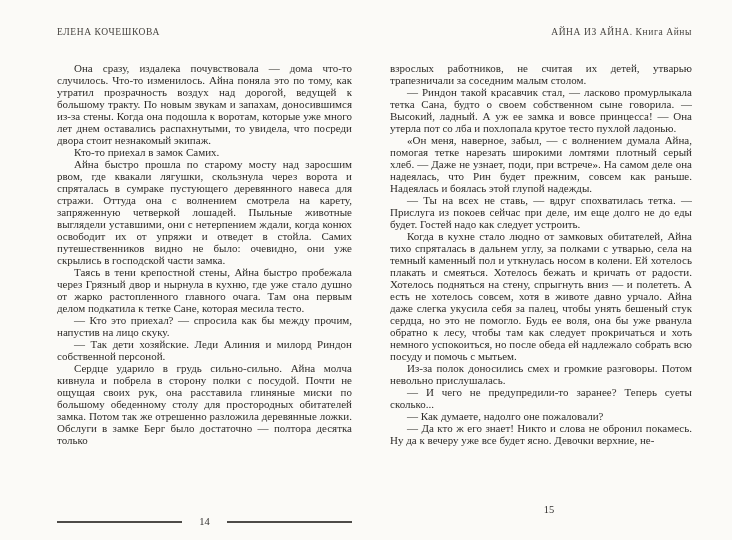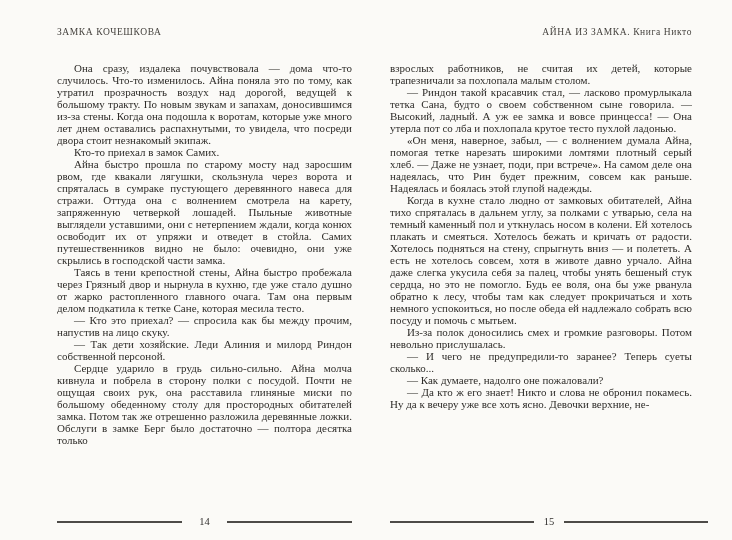--- a/index.html
+++ b/index.html
@@ -40,63 +40,64 @@
   .para { margin: 0; }
   .para.indent { text-indent: 17px; }
   .footer {
     position: absolute;
     bottom: 13px;
     display: flex;
     align-items: center;
     gap: 10px;
   }
   .page-left  .footer { left: 57px; right: 14px; gap: 17px; }
-  .page-right .footer { left: 24px; right: 24px; }
+  .page-right .footer { left: 24px; right: 24px; flex-direction: column; }
   .rule { flex: 1 1 auto; height: 2px; background: #4d4b48; }
   .pagenum {
     font-family: "Liberation Serif", serif;
     font-size: 10.5px;
     color: #333130;
     line-height: 1;
   }
 </style>
 </head>
 <body>
 
 <div class="spread">
 
   <div class="page page-left">
-    <div class="running-header header-left">ЗАМКА КОЧЕШКОВА</div>
+    <div class="running-header header-left">ЕЛЕНА КОЧЕШКОВА</div>
     <div class="page-text">
         <p class="para indent">Она сразу, издалека почувствовала — дома что-то случилось. Что-то изменилось. Айна поняла это по тому, как утратил прозрачность воздух над дорогой, ведущей к большому тракту. По новым звукам и запахам, доносившимся из-за стены. Когда она подошла к воротам, которые уже много лет днем оставались распахнутыми, то увидела, что посреди двора стоит незнакомый экипаж.</p>
         <p class="para indent">Кто-то приехал в замок Самих.</p>
         <p class="para indent">Айна быстро прошла по старому мосту над заросшим рвом, где квакали лягушки, скользнула через ворота и спряталась в сумраке пустующего деревянного навеса для стражи. Оттуда она с волнением смотрела на карету, запряженную четверкой лошадей. Пыльные животные выглядели уставшими, они с нетерпением ждали, когда конюх освободит их от упряжи и отведет в стойла. Самих путешественников видно не было: очевидно, они уже скрылись в господской части замка.</p>
         <p class="para indent">Таясь в тени крепостной стены, Айна быстро пробежала через Грязный двор и нырнула в кухню, где уже стало душно от жарко растопленного главного очага. Там она первым делом подкатила к тетке Сане, которая месила тесто.</p>
         <p class="para indent">— Кто это приехал? — спросила как бы между прочим, напустив на лицо скуку.</p>
         <p class="para indent">— Так дети хозяйские. Леди Алиния и милорд Риндон собственной персоной.</p>
         <p class="para indent">Сердце ударило в грудь сильно-сильно. Айна молча кивнула и побрела в сторону полки с посудой. Почти не ощущая своих рук, она расставила глиняные миски по большому обеденному столу для простородных обитателей замка. Потом так же отрешенно разложила деревянные ложки. Обслуги в замке Берг было достаточно — полтора десятка только</p>
       </div>
     <div class="footer">
       <div class="rule"></div>
       <span class="pagenum">14</span>
       <div class="rule"></div>
     </div>
   </div>
 
   <div class="page page-right">
-    <div class="running-header header-right">АЙНА ИЗ ЗАМКА. Книга Никто</div>
+    <div class="running-header header-right">АЙНА ИЗ АЙНА. Книга Айны</div>
     <div class="page-text">
-        <p class="para">взрослых работников, не считая их детей, которые трапезничали за похлопала малым столом.</p>
+        <p class="para">взрослых работников, не считая их детей, утварью трапезничали за соседним малым столом.</p>
         <p class="para indent">— Риндон такой красавчик стал, — ласково промурлыкала тетка Сана, будто о своем собственном сыне говорила. — Высокий, ладный. А уж ее замка и вовсе принцесса! — Она утерла пот со лба и похлопала крутое тесто пухлой ладонью.</p>
         <p class="para indent">«Он меня, наверное, забыл, — с волнением думала Айна, помогая тетке нарезать широкими ломтями плотный серый хлеб. — Даже не узнает, поди, при встрече». На самом деле она надеялась, что Рин будет прежним, совсем как раньше. Надеялась и боялась этой глупой надежды.</p>
+        <p class="para indent">— Ты на всех не ставь, — вдруг спохватилась тетка. — Прислуга из покоев сейчас при деле, им еще долго не до еды будет. Гостей надо как следует устроить.</p>
         <p class="para indent">Когда в кухне стало людно от замковых обитателей, Айна тихо спряталась в дальнем углу, за полками с утварью, села на темный каменный пол и уткнулась носом в колени. Ей хотелось плакать и смеяться. Хотелось бежать и кричать от радости. Хотелось подняться на стену, спрыгнуть вниз — и полететь. А есть не хотелось совсем, хотя в животе давно урчало. Айна даже слегка укусила себя за палец, чтобы унять бешеный стук сердца, но это не помогло. Будь ее воля, она бы уже рванула обратно к лесу, чтобы там как следует прокричаться и хоть немного успокоиться, но после обеда ей надлежало собрать всю посуду и помочь с мытьем.</p>
         <p class="para indent">Из-за полок доносились смех и громкие разговоры. Потом невольно прислушалась.</p>
         <p class="para indent">— И чего не предупредили-то заранее? Теперь суеты сколько...</p>
         <p class="para indent">— Как думаете, надолго оне пожаловали?</p>
-        <p class="para indent">— Да кто ж его знает! Никто и слова не обронил покамесь. Ну да к вечеру уже все хоть ясно. Девочки верхние, не-</p>
+        <p class="para indent">— Да кто ж его знает! Никто и слова не обронил покамесь. Ну да к вечеру уже все будет ясно. Девочки верхние, не-</p>
       </div>
     <div class="footer">
       <div class="rule"></div>
       <span class="pagenum">15</span>
       <div class="rule"></div>
     </div>
   </div>
 
 </div>
 

